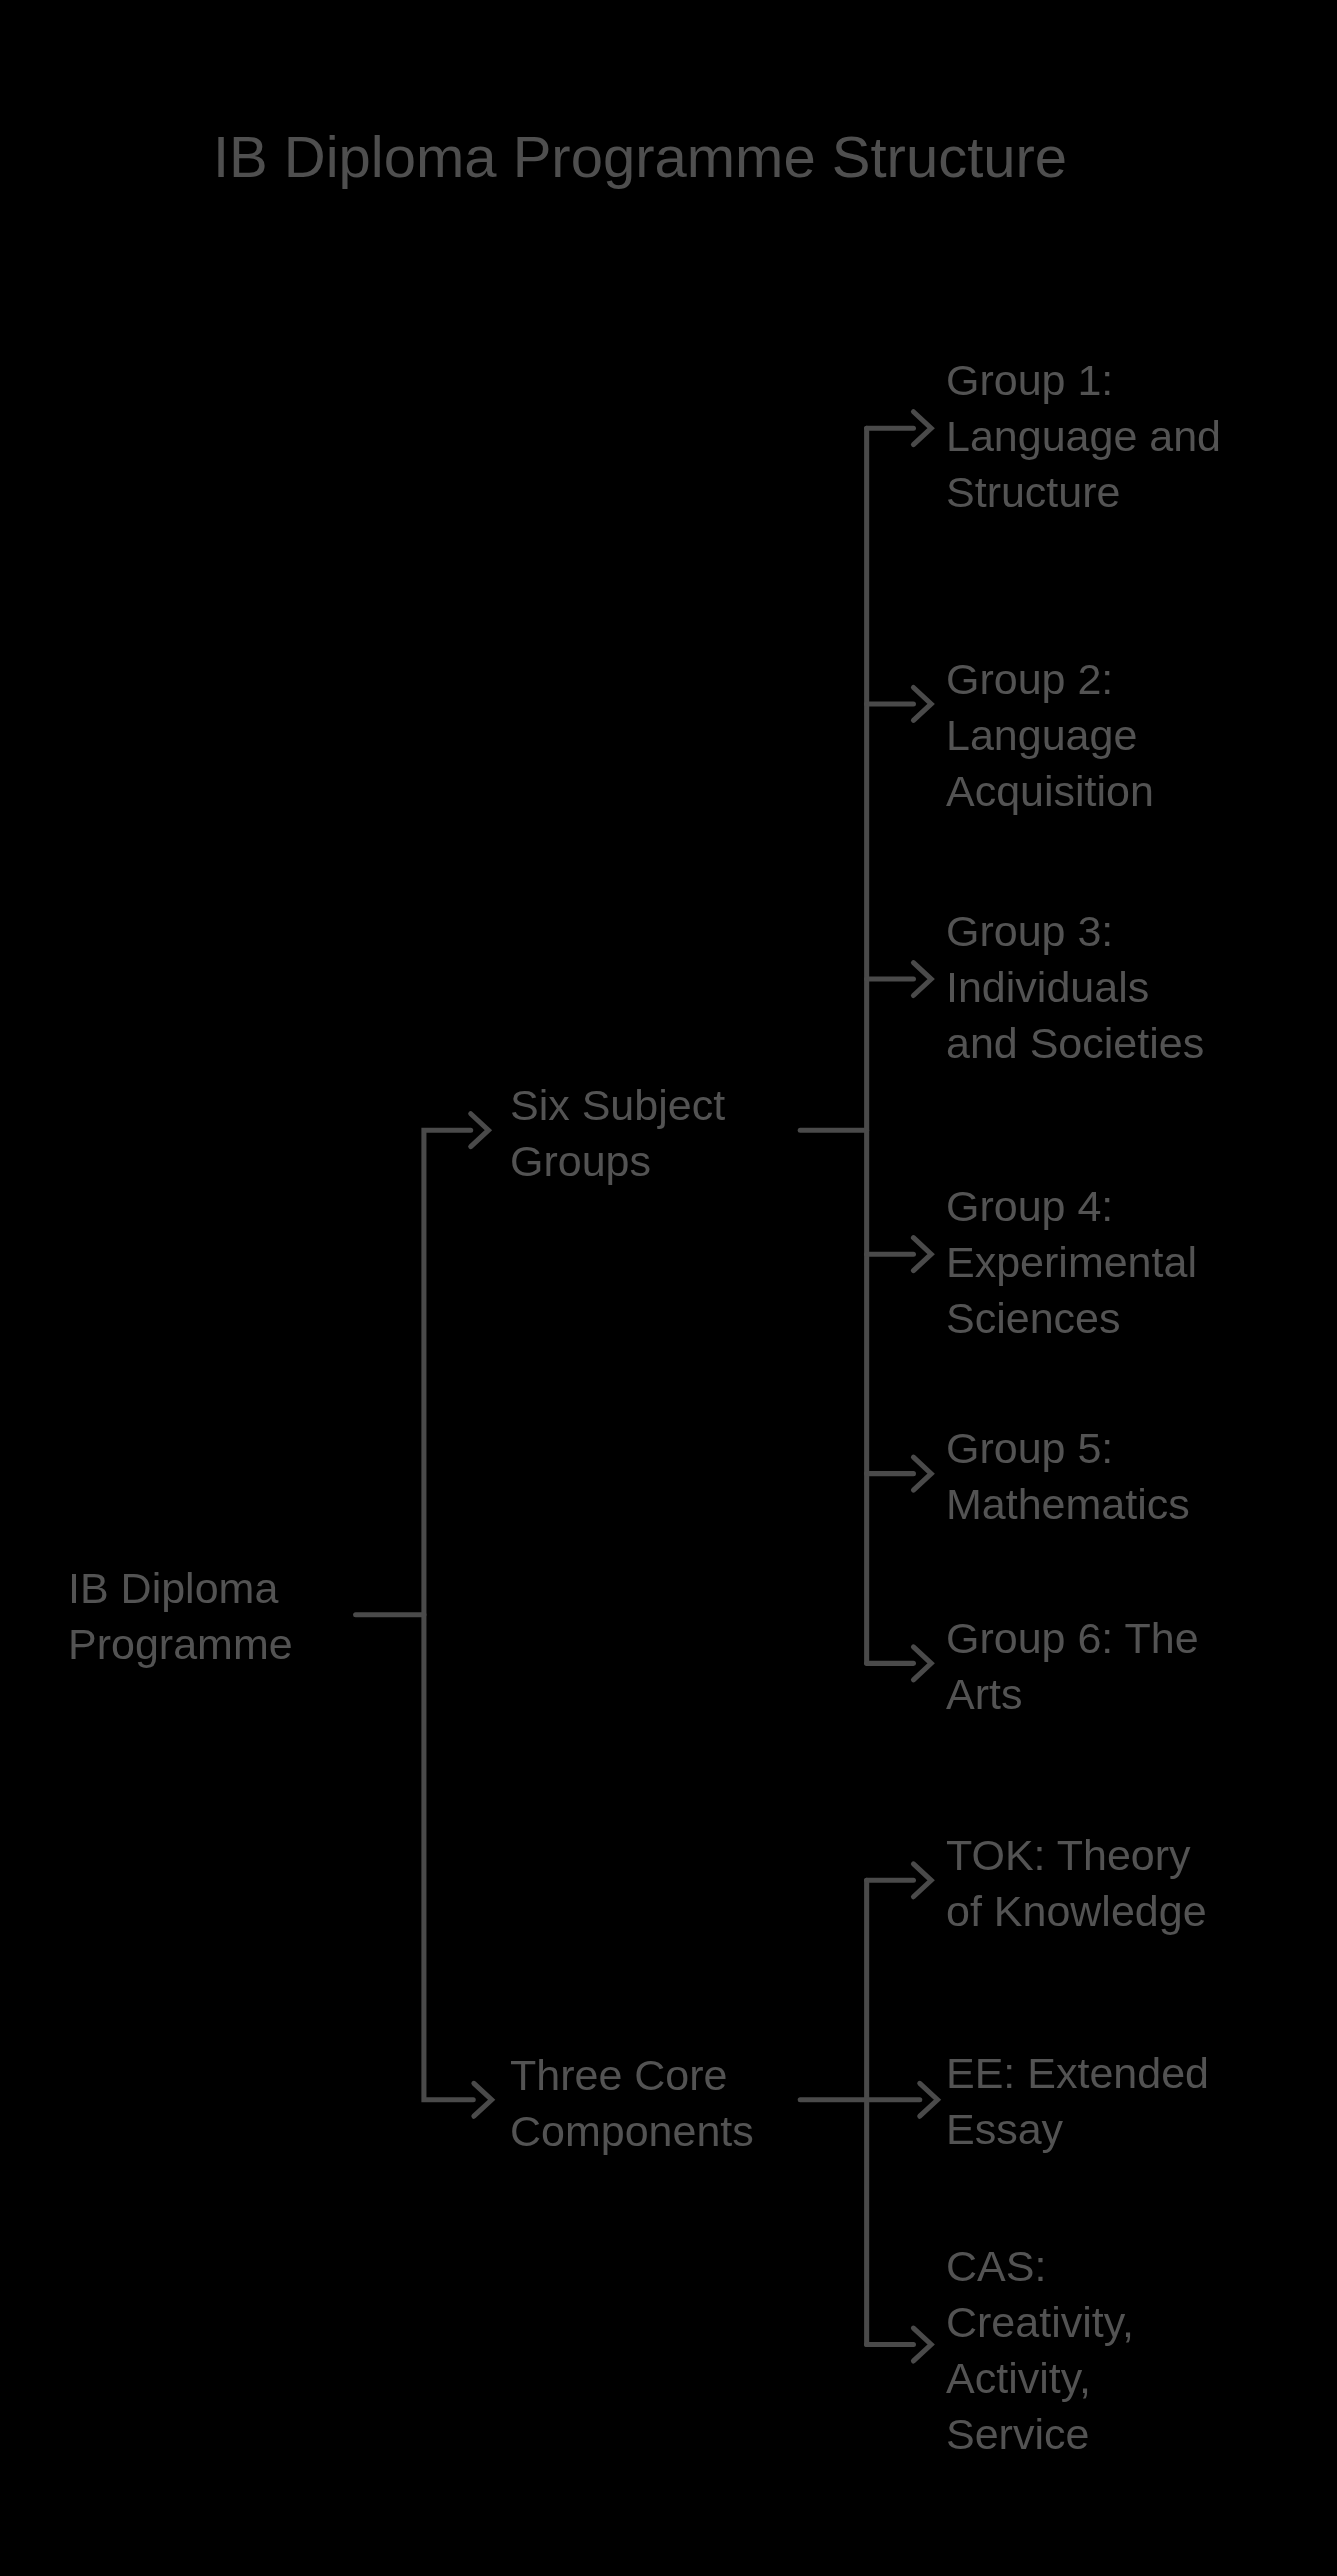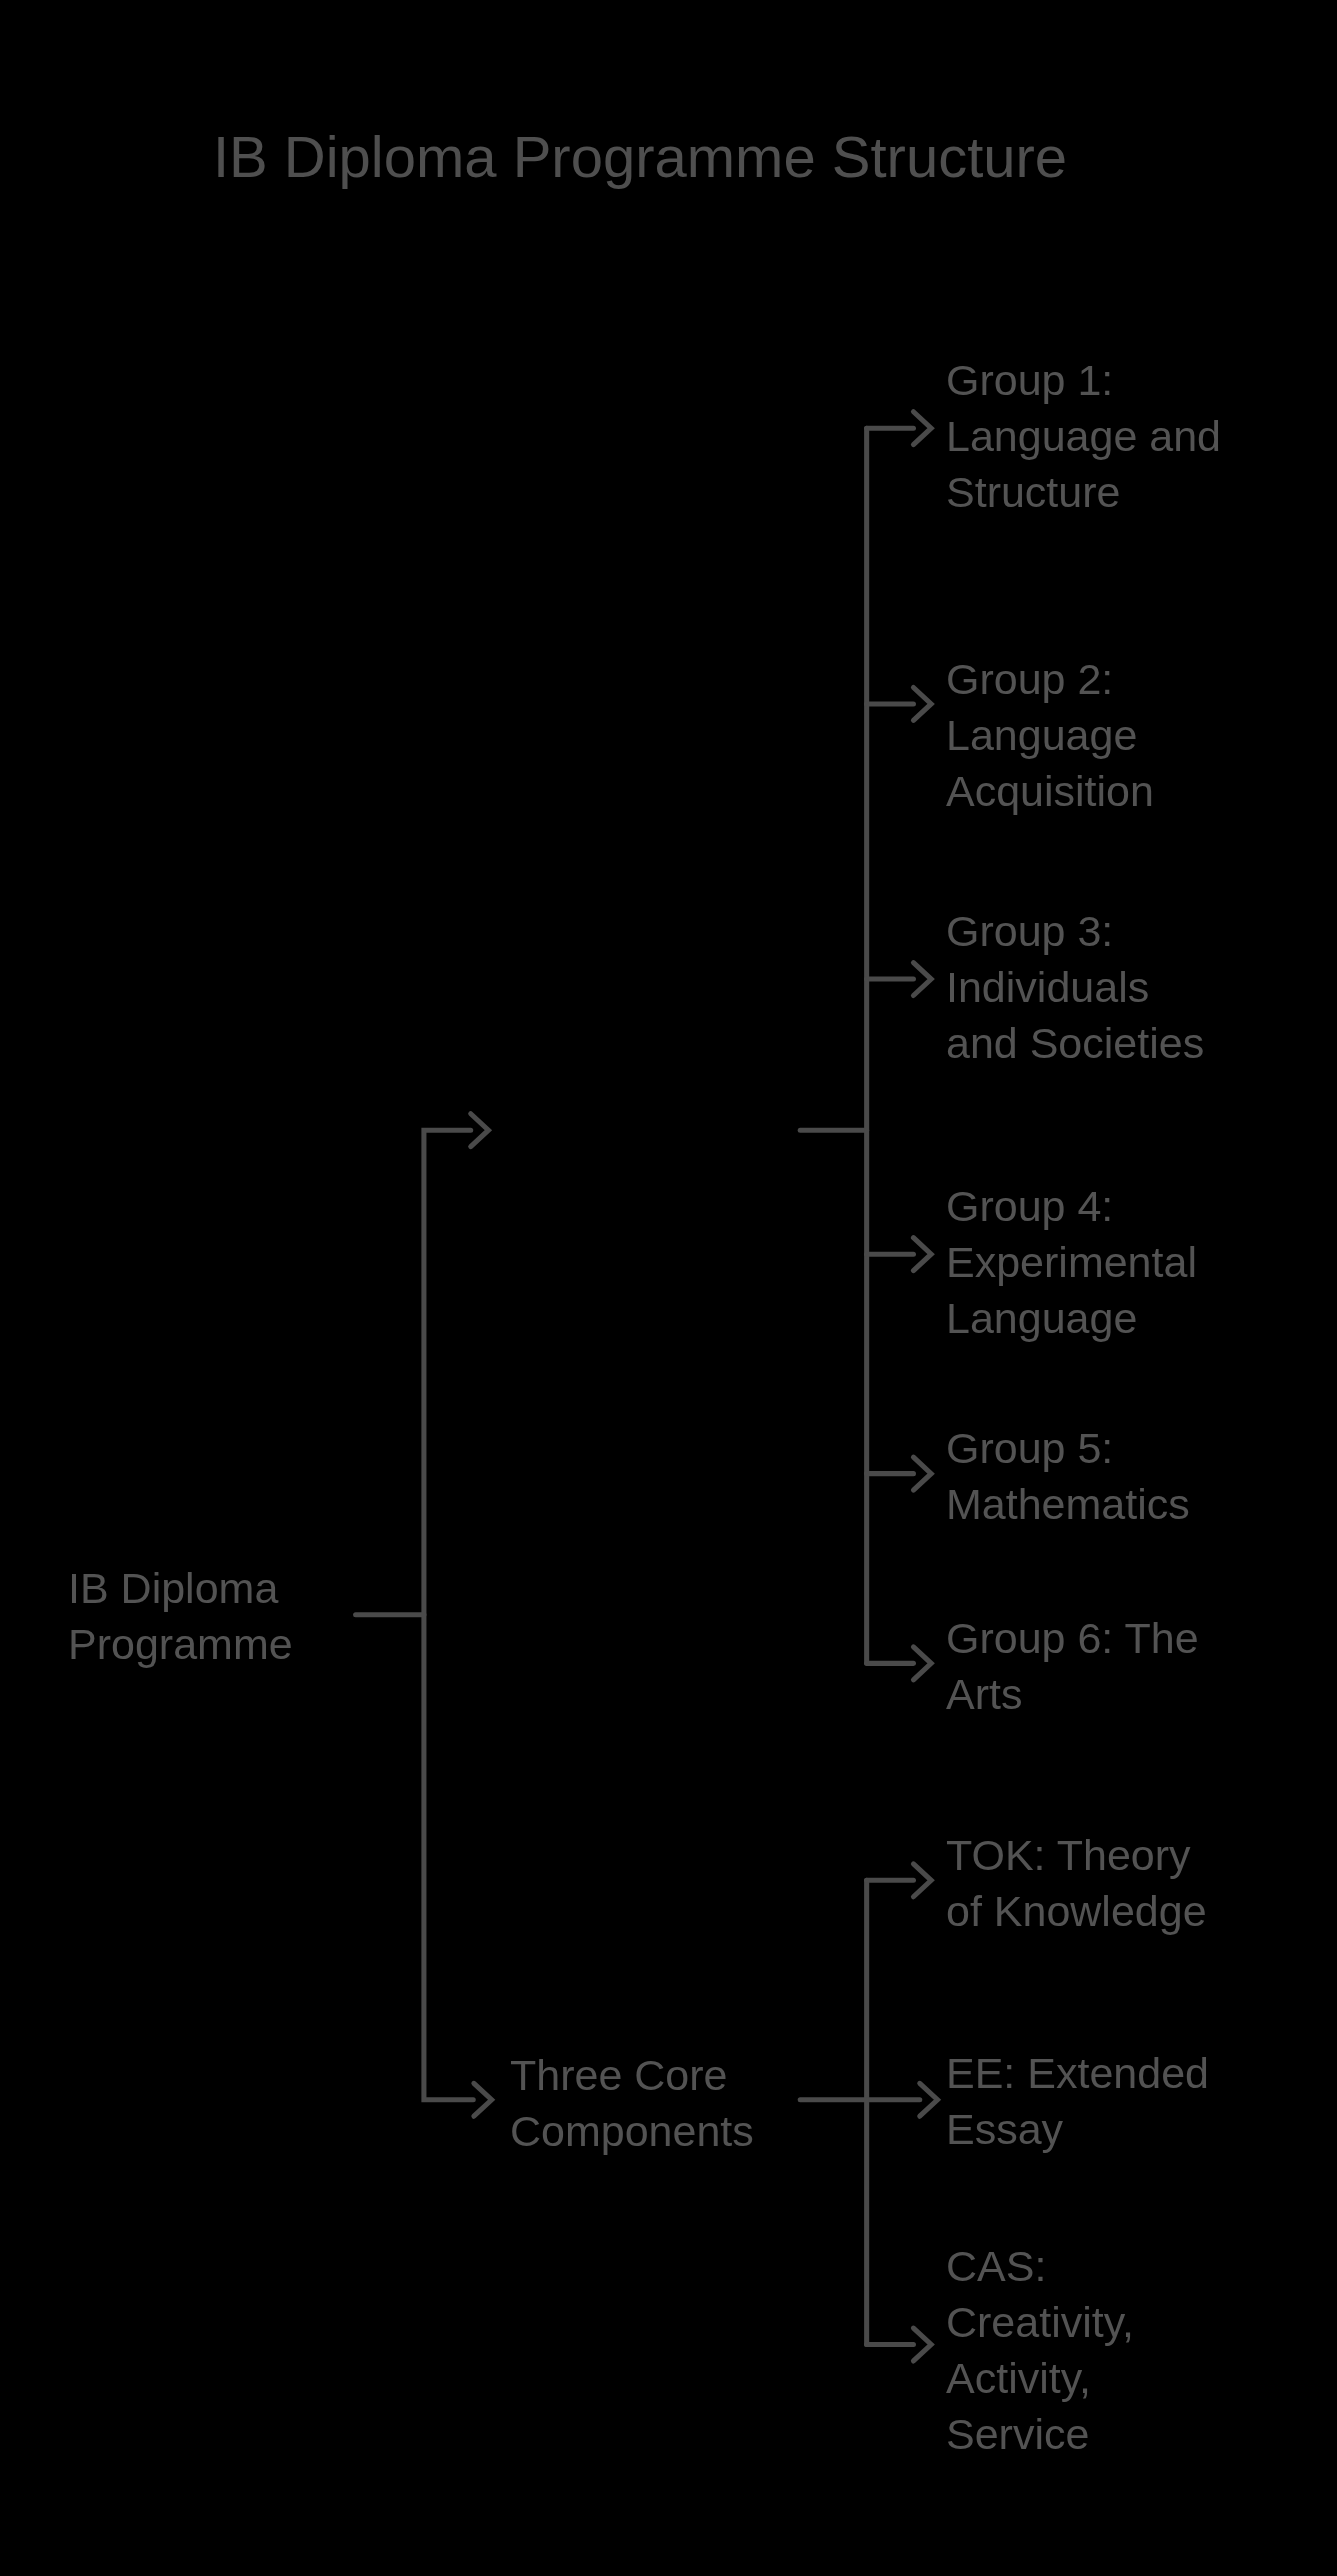--- a/index.html
+++ b/index.html
@@ -86,35 +86,37 @@
     <path d="M1444 2947 L1472 2973 L1444 2999"></path>
     <path d="M1265 3320 H1454"></path>
     <path d="M1454 3294 L1482 3320 L1454 3346"></path>
     <path d="M1370 3707 H1444"></path>
     <path d="M1444 3681 L1472 3707 L1444 3733"></path>
   </svg>
 
   <div class="node n-root">IB Diploma
 Programme</div>
 
+  <div class="node n-b0">Six Subject
+Groups</div>
   <div class="node n-b1">Three Core
 Components</div>
 
   <div class="node n-g1">Group 1:
 Language and
 Structure</div>
   <div class="node n-g2">Group 2:
 Language
 Acquisition</div>
   <div class="node n-g3">Group 3:
 Individuals
 and Societies</div>
   <div class="node n-g4">Group 4:
 Experimental
-Language</div>
+Sciences</div>
   <div class="node n-g5">Group 5:
 Mathematics</div>
   <div class="node n-g6">Group 6: The
 Arts</div>
 
   <div class="node n-tok">TOK: Theory
 of Knowledge</div>
   <div class="node n-ee">EE: Extended
 Essay</div>
   <div class="node n-cas">CAS:

